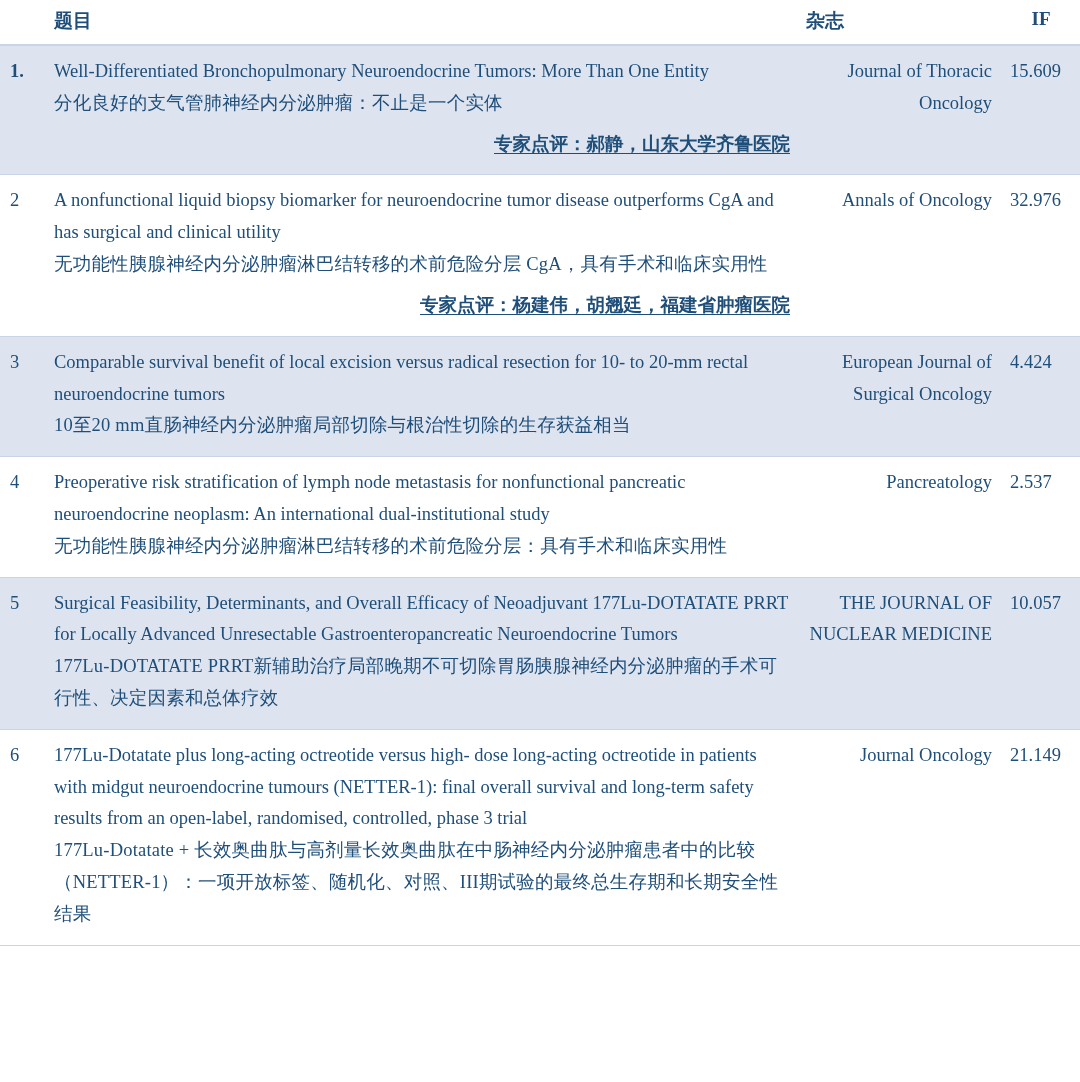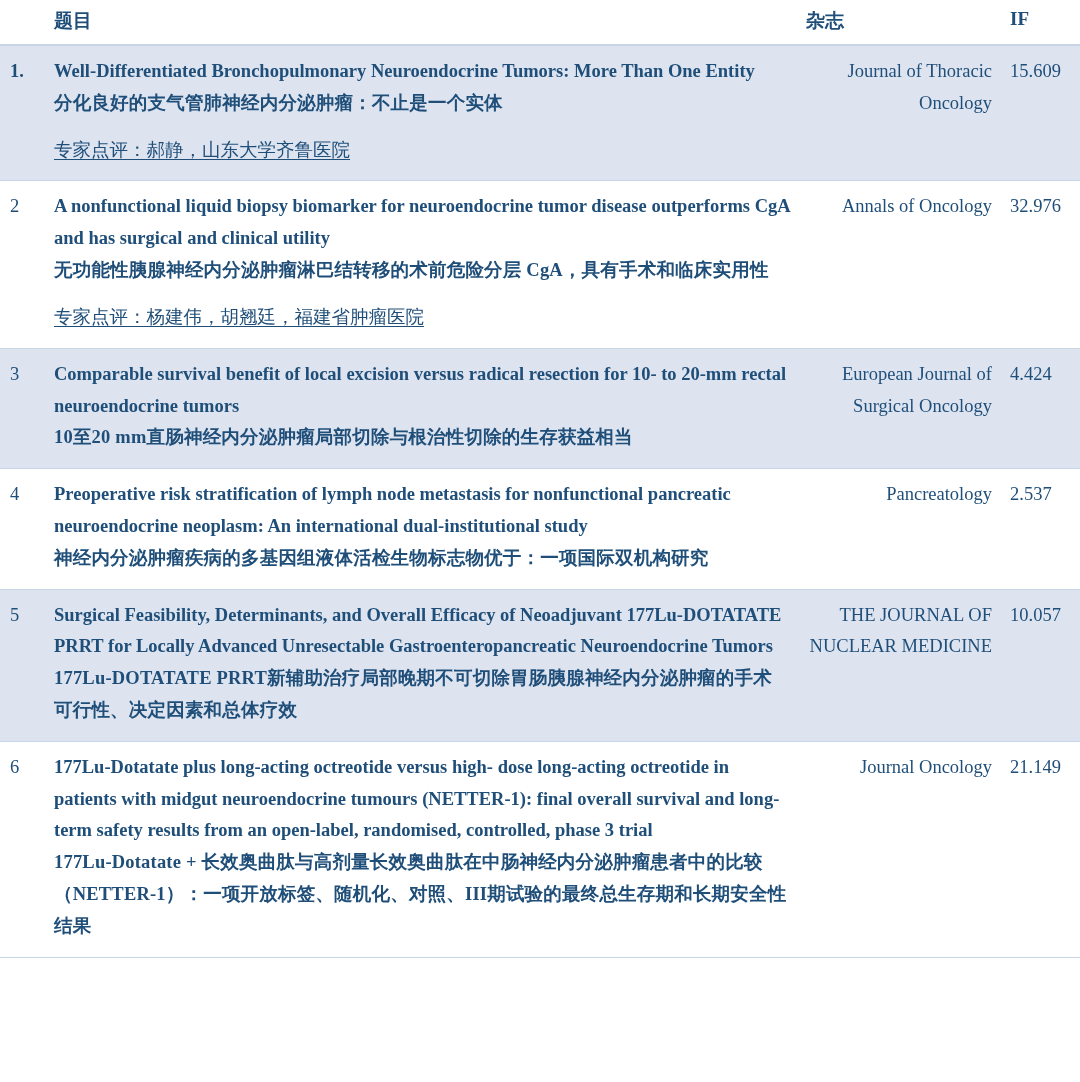--- a/index.html
+++ b/index.html
@@ -34,21 +34,21 @@
     text-align: left;
     font-weight: bold;
     font-size: 19px;
     color: #1f4e79;
     padding: 8px 8px 10px 8px;
     vertical-align: top;
     border-bottom: 2px solid #c8d5e6;
     background: #ffffff;
   }
   thead th.th-num { padding-left: 10px; }
-  thead th.th-if { padding-left: 10px; }
+  thead th.th-if { padding-left: 10px; text-align: center; }
 
   tbody tr.row-odd td { background: #dde4f0; }
   tbody tr.row-even td { background: #ffffff; }
 
   tbody td {
     vertical-align: top;
     font-size: 18.5px;
     line-height: 1.72;
     color: #1f4e79;
     padding: 10px 8px 14px 8px;
@@ -56,29 +56,29 @@
   }
   tbody td.num {
     padding-left: 10px;
     padding-right: 2px;
     white-space: nowrap;
   }
   tbody td.num .n-bold { font-weight: bold; }
   tbody td.title .en,
   tbody td.title .zh {
     display: block;
-    font-weight: bold;
   }
   tbody td.title .zh { letter-spacing: 0.2px; }
   tbody td.title .comment {
     display: block;
-    font-weight: normal;
+    font-weight: bold;
     text-decoration: underline;
     text-underline-offset: 3px;
-    margin-top: 15px;
+    margin-top: 9px;
+    text-align: right;
   }
   tbody td.journal { line-height: 1.72; text-align: right; }
   tbody td.ifv {
     padding-left: 10px;
     white-space: nowrap;
   }
 </style>
 </head>
 <body>
 
@@ -129,21 +129,21 @@
           <span class="zh">10至20 mm直肠神经内分泌肿瘤局部切除与根治性切除的生存获益相当</span>
         </td>
         <td class="journal">European Journal of Surgical Oncology</td>
         <td class="ifv">4.424</td>
       </tr>
 
       <tr class="row-even">
         <td class="num">4</td>
         <td class="title">
           <span class="en">Preoperative risk stratification of lymph node metastasis for nonfunctional pancreatic neuroendocrine neoplasm: An international dual-institutional study</span>
-          <span class="zh">神经内分泌肿瘤疾病的多基因组液体活检生物标志物优于：一项国际双机构研究</span>
+          <span class="zh">无功能性胰腺神经内分泌肿瘤淋巴结转移的术前危险分层：具有手术和临床实用性</span>
         </td>
         <td class="journal">Pancreatology</td>
         <td class="ifv">2.537</td>
       </tr>
 
       <tr class="row-odd">
         <td class="num">5</td>
         <td class="title">
           <span class="en">Surgical Feasibility, Determinants, and Overall Efficacy of Neoadjuvant 177Lu-DOTATATE PRRT for Locally Advanced Unresectable Gastroenteropancreatic Neuroendocrine Tumors</span>
           <span class="zh">177Lu-DOTATATE PRRT新辅助治疗局部晚期不可切除胃肠胰腺神经内分泌肿瘤的手术可行性、决定因素和总体疗效</span>

